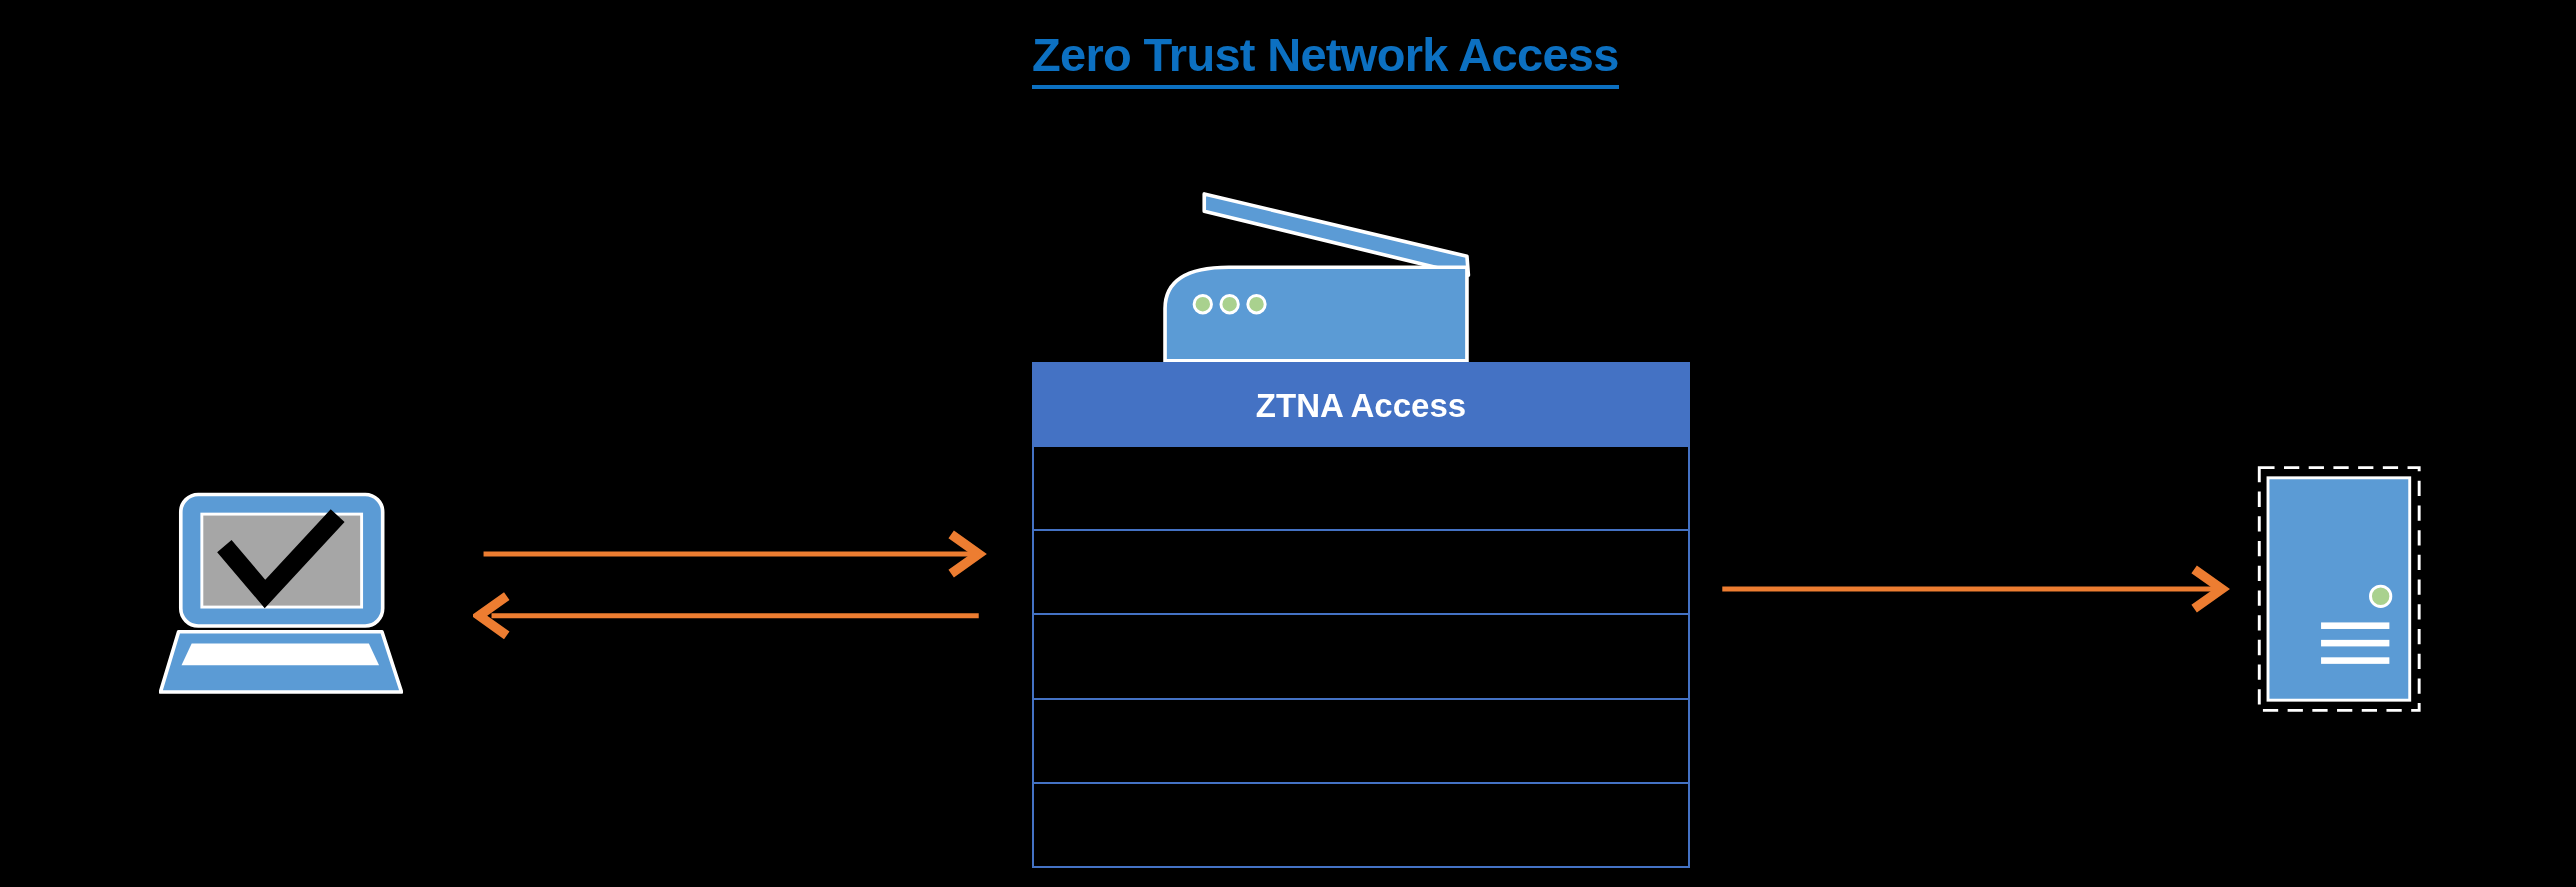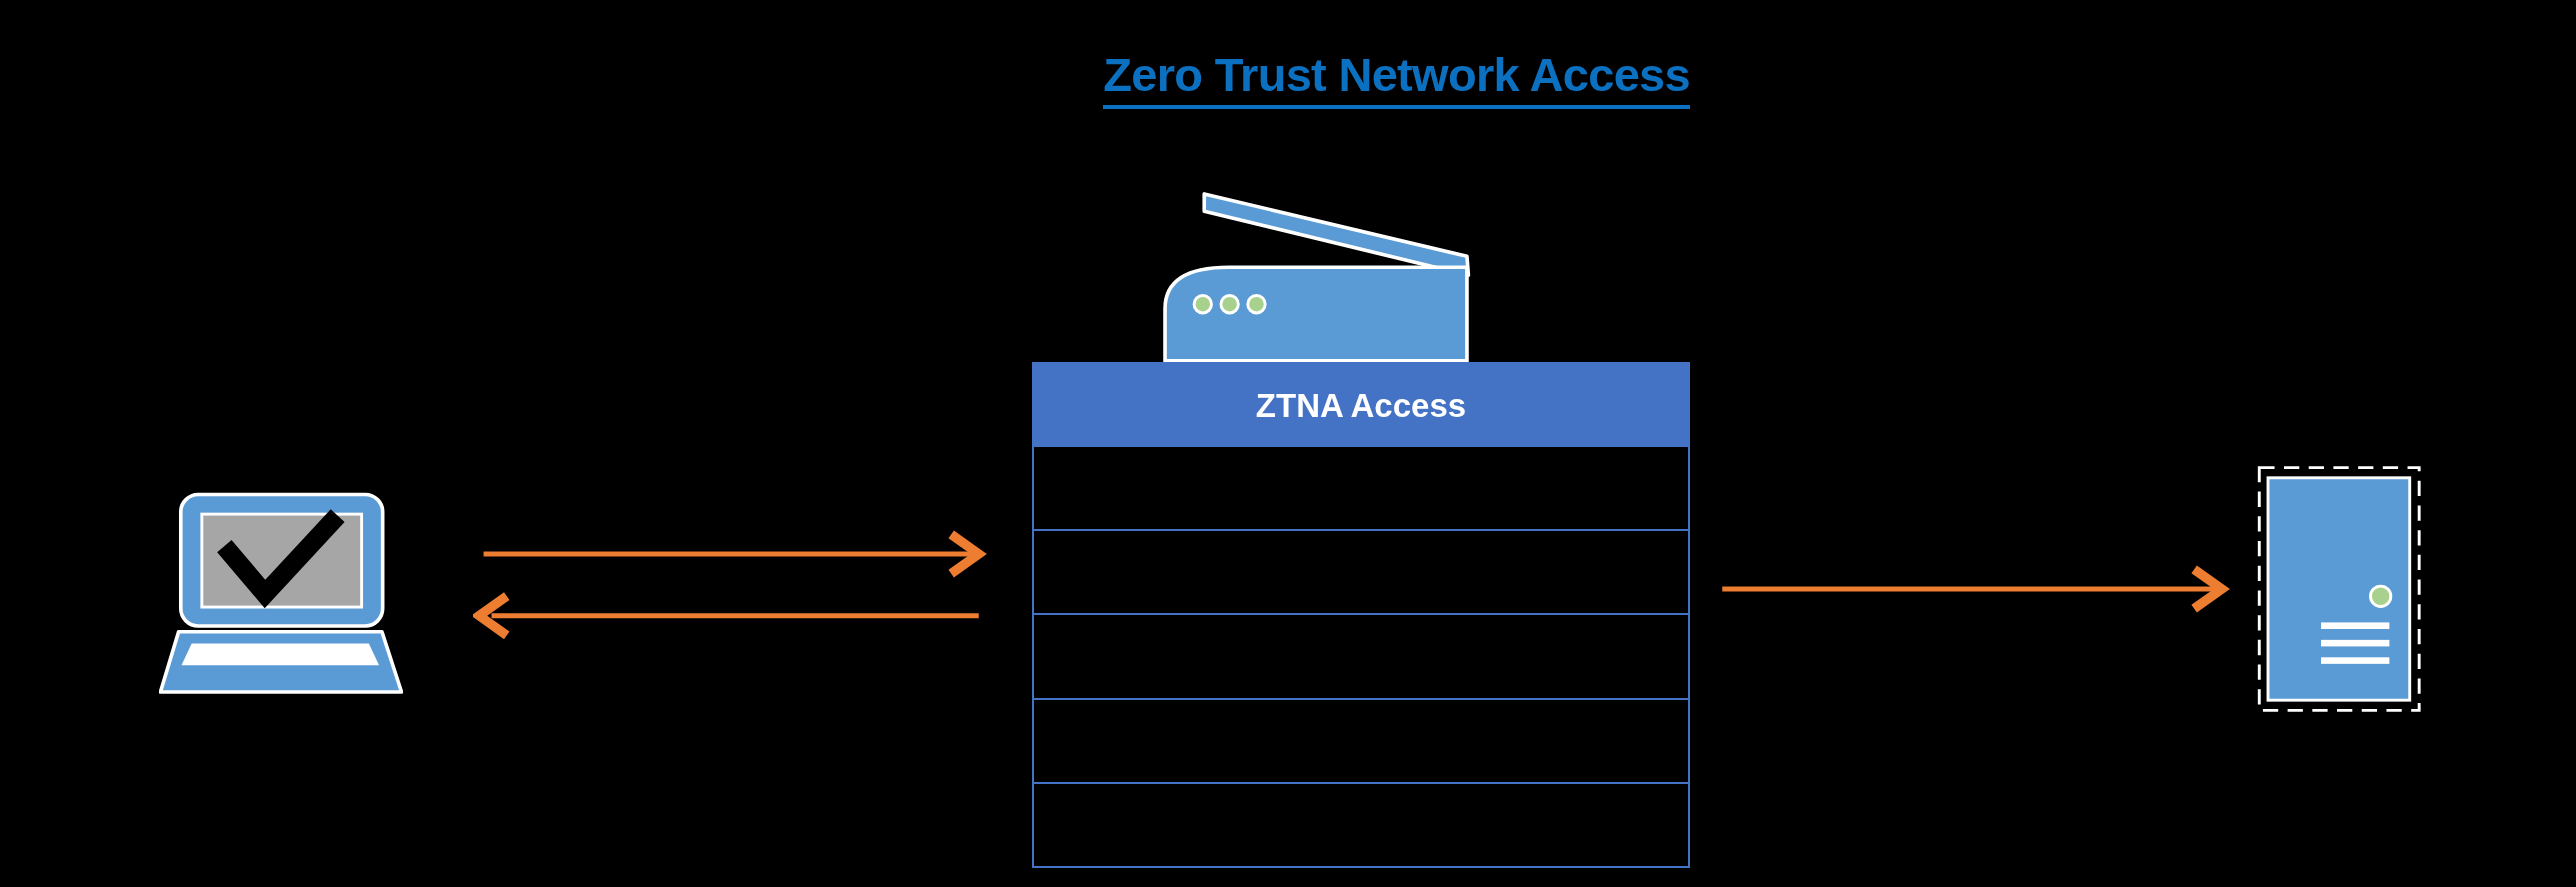--- a/index.html
+++ b/index.html
@@ -6,22 +6,21 @@
   .stage{
     position:relative;
     width:2576px;height:888px;
     background:var(--background,#000);
     font-family:"Liberation Sans", sans-serif;
     overflow:hidden;
   }
   
   .title-wrap{
     position:absolute;left:1032px;top:31px;width:658px;
-    text-align:right;
-    margin-top:20px;
+    text-align:left;
   }
   .title-text{
     display:inline-block;
     font-size:47px;line-height:48px;font-weight:bold;
     color:var(--title_blue);
     border-bottom:4.4px solid var(--title_blue);
     padding-bottom:5.8px;
     letter-spacing:-0.7px;
   }
   

